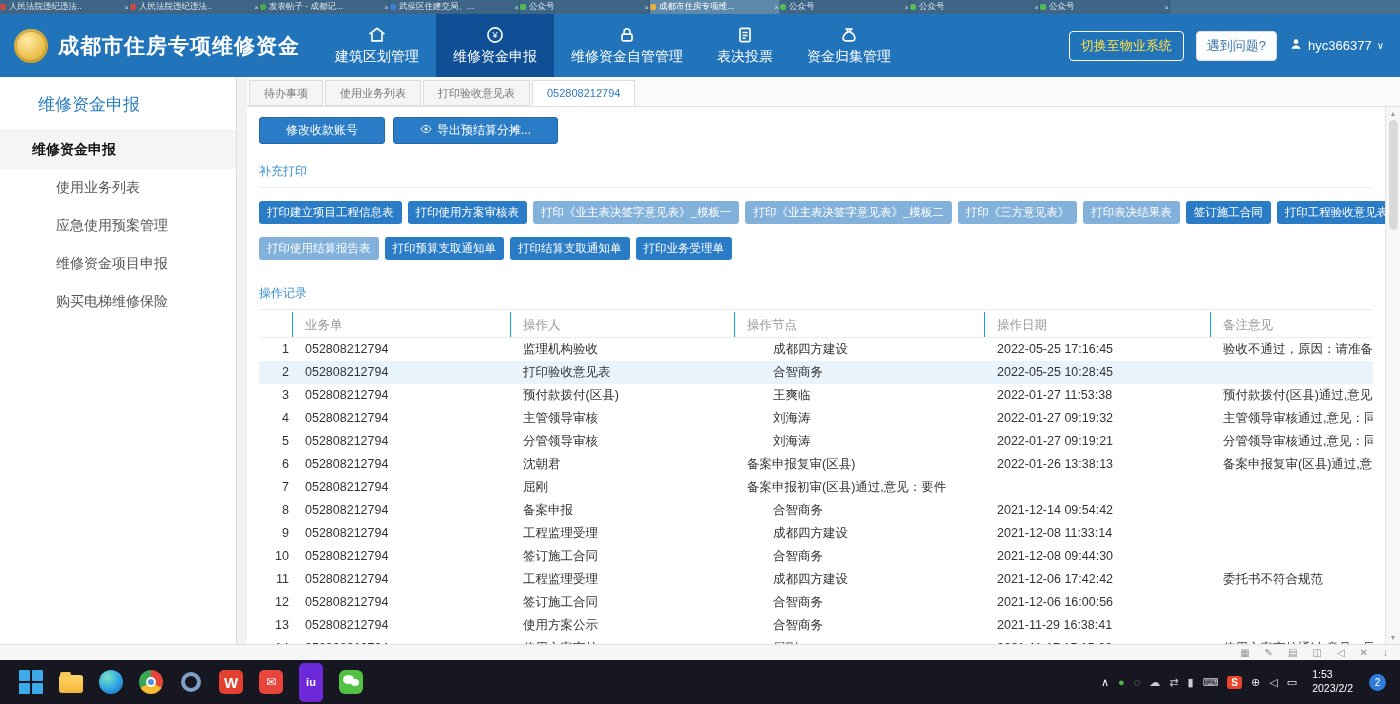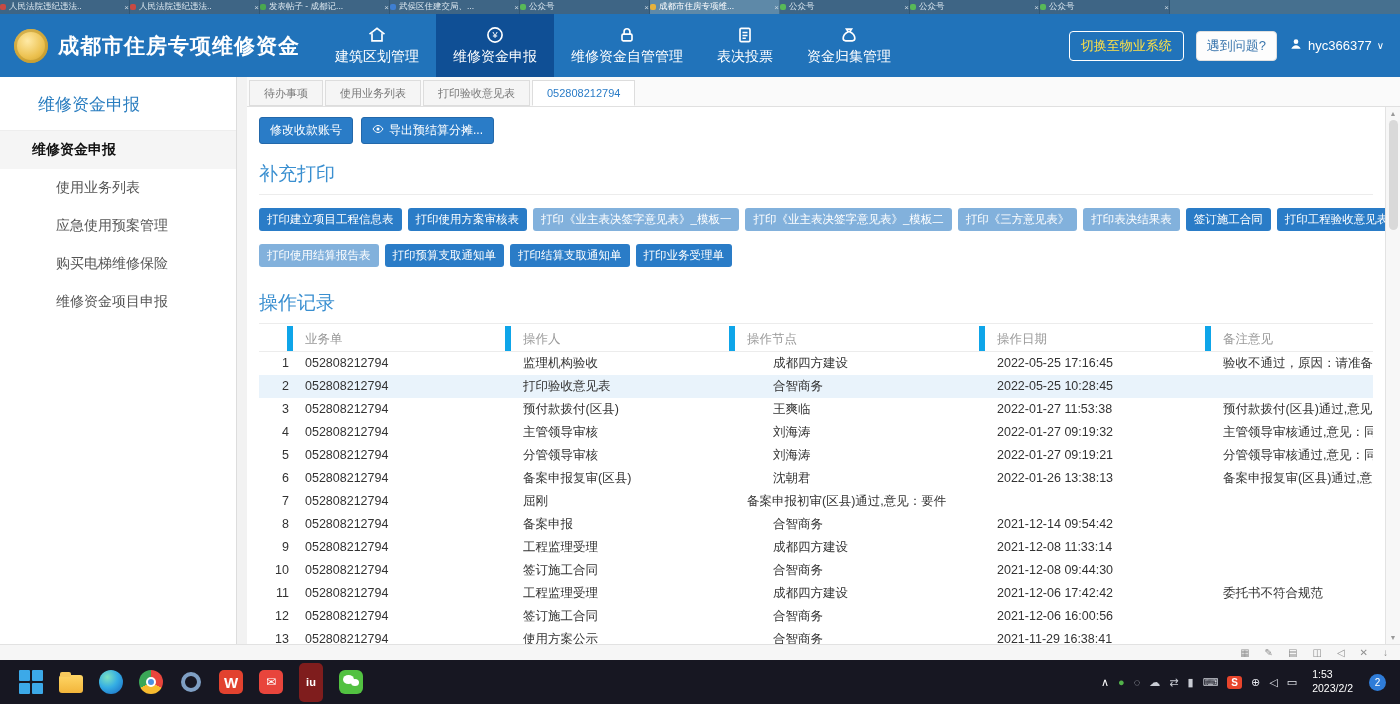--- a/index.html
+++ b/index.html
@@ -47,36 +47,36 @@
     display:flex; flex-direction:column; min-width:0; }
   #main-tabs { height:30px; background:#fafafa; border-bottom:1px solid #e0e0e0;
     display:flex; align-items:flex-end; gap:2px; padding:3px 0 0 2px; flex:none; }
   .mtab { height:26px; line-height:24px; padding:0 14px; border:1px solid #ddd;
     background:#f5f5f5; color:#777; font-size:11px; cursor:pointer; white-space:nowrap; }
   .mtab.active { background:#fff; color:#2a7cc7; border-bottom-color:#fff; }
 
   #panel { flex:1; background:#fff; margin-right:15px; padding:6px 12px 0 12px; overflow:hidden; }
   #toolbar { padding:4px 0 8px; display:flex; gap:8px; }
   .tb-btn { background:#2a7cc7; color:#fff; border:1px solid #2368aa; border-radius:3px;
-    font-size:12px; padding:4px 10px; display:inline-flex; gap:5px; align-items:center; cursor:pointer; }
+    font-size:12px; padding:4px 26px; display:inline-flex; gap:5px; align-items:center; cursor:pointer; }
   .section-head { border-bottom:1px solid #ececec; padding:9px 0 7px; }
-  .section-title { color:#3a8fd0; font-size:19px; }
+  .section-title { color:#3a8fd0; font-size:12px; }
   .print-row { display:flex; gap:6px; margin-top:13px; white-space:nowrap; }
   .pbtn { border:none; border-radius:3px; color:#fff; font-size:11.5px; padding:4px 8px;
     white-space:nowrap; cursor:pointer; flex:none; }
   .pbtn.solid { background:#2a7cc7; }
   .pbtn.light { background:#82b1dc; }
   #print-rows { margin-bottom:14px; }
 
   #records { margin-top:2px; }
   .trow { display:flex; height:23px; line-height:23px; font-size:12.5px; color:#333; }
   .trow.hl { background:#e9f3fb; }
   .trow.thead { height:26px; line-height:26px; color:#999; border-bottom:1px solid #ececec; }
   .tcell { white-space:nowrap; overflow:hidden; padding-left:12px; }
-  .thead .tcell { border-right:6px solid #0ea5e9; }
+  .thead .tcell { border-right:1px solid #0ea5e9; }
   .thead .tcell:last-child { border-right:none; }
   .col-no { width:34px; text-align:right; padding-left:0; padding-right:4px; flex:none; }
   .col-order { width:218px; flex:none; }
   .col-node { width:250px; flex:none; }
   .col-op { width:224px; flex:none; }
   .col-date { width:226px; flex:none; }
   .col-remark { flex:1; min-width:0; }
 
   #vscroll { position:absolute; right:0; top:30px; bottom:0; width:15px; background:#f7f7f7;
     border-left:1px solid #e3e3e3; display:flex; flex-direction:column; align-items:center;
@@ -103,21 +103,21 @@
   .tb-edge { width:24px; height:24px; border-radius:50%;
     background:radial-gradient(circle at 35% 30%,#7ee3c0 0%,#35aee4 45%,#1664c0 100%); }
   .tb-chrome { width:24px; height:24px; border-radius:50%; position:relative;
     background:conic-gradient(#e8453c 0 120deg,#f7bb2f 120deg 240deg,#3aa757 240deg 360deg); }
   .ch-core { position:absolute; inset:7px; background:#4a90e2; border:2px solid #fff; border-radius:50%; }
   .tb-ring { width:20px; height:20px; border-radius:50%; border:4px solid #7f9fc4; }
   .tb-wps { width:24px; height:24px; background:#e2422f; border-radius:5px; color:#fff;
     font-weight:bold; font-size:15px; display:flex; align-items:center; justify-content:center; }
   .tb-mail { width:24px; height:24px; background:#e8453c; border-radius:5px; color:#fff;
     font-size:12px; display:flex; align-items:center; justify-content:center; }
-  .tb-blueapp { width:24px; height:39px; background:#7f1d1d; border-radius:5px; color:#fff;
+  .tb-blueapp { width:24px; height:39px; background:#6d28d9; border-radius:5px; color:#fff;
     font-weight:bold; font-size:11px; display:flex; align-items:center; justify-content:center; }
   .tb-wechat { width:24px; height:24px; background:#52c141; border-radius:6px; position:relative; }
   .tb-wechat::before { content:""; position:absolute; left:4px; top:5px; width:11px; height:9px;
     background:#fff; border-radius:50%; }
   .tb-wechat::after { content:""; position:absolute; left:12px; top:9px; width:8px; height:7px;
     background:#fff; border-radius:50%; }
   #tray { display:flex; align-items:center; gap:9px; padding-right:4px; }
   .tr-ic { font-size:11px; cursor:pointer; }
   .tr-badged { border-radius:3px; font-weight:bold; font-size:10px; padding:1px 4px; }
   .clock { color:#fff; font-size:10.5px; line-height:1.3; margin-left:6px; cursor:pointer; }
@@ -241,22 +241,22 @@
   </div>
 </header>
 
 <div id="workspace">
   <aside id="sidebar">
     <div class="sb-title">维修资金申报</div>
     <div id="sidebar-menu">
         <div class="sb-item level1 active">维修资金申报</div>
         <div class="sb-item level2">使用业务列表</div>
         <div class="sb-item level2">应急使用预案管理</div>
+        <div class="sb-item level2">维修资金项目申报</div>
         <div class="sb-item level2">购买电梯维修保险</div>
-        <div class="sb-item level2">维修资金项目申报</div>
       </div>
   </aside>
 
   <section id="main">
     <div id="main-tabs">
         <div class="mtab">待办事项</div>
         <div class="mtab">使用业务列表</div>
         <div class="mtab">打印验收意见表</div>
         <div class="mtab active">052808212794</div>
       </div>
@@ -347,22 +347,22 @@
               <div class="tcell col-no">5</div>
               <div class="tcell col-order">052808212794</div>
               <div class="tcell col-node">分管领导审核</div>
               <div class="tcell col-op">刘海涛</div>
               <div class="tcell col-date">2022-01-27 09:19:21</div>
               <div class="tcell col-remark">分管领导审核通过,意见：同意备案</div>
             </div>
             <div class="trow">
               <div class="tcell col-no">6</div>
               <div class="tcell col-order">052808212794</div>
+              <div class="tcell col-op">沈朝君</div>
               <div class="tcell col-node">备案申报复审(区县)</div>
-              <div class="tcell col-op">沈朝君</div>
               <div class="tcell col-date">2022-01-26 13:38:13</div>
               <div class="tcell col-remark">备案申报复审(区县)通过,意见：同意</div>
             </div>
             <div class="trow">
               <div class="tcell col-no">7</div>
               <div class="tcell col-order">052808212794</div>
               <div class="tcell col-op">屈刚</div>
               <div class="tcell col-remark">备案申报初审(区县)通过,意见：要件</div>
             </div>
             <div class="trow">

